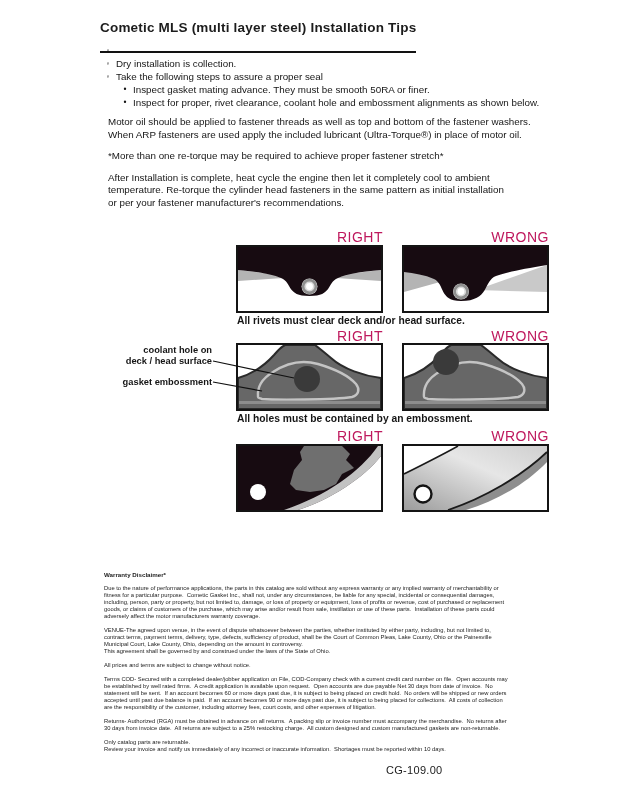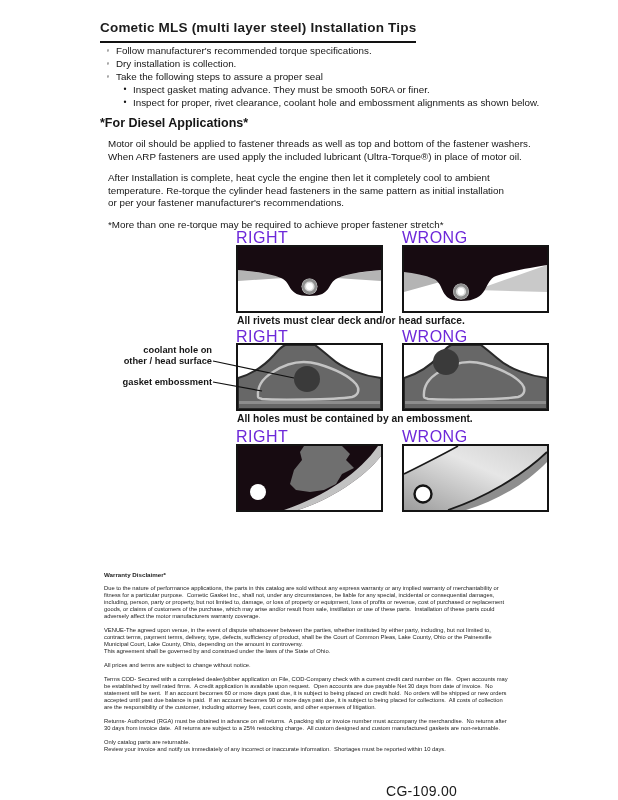--- a/index.html
+++ b/index.html
@@ -3,83 +3,81 @@
 <meta charset="utf-8">
 <style>
   html,body { margin:0; padding:0; background:#ffffff; }
   .page {
     position:relative; width:618px; height:800px; background:#ffffff;
     font-family:"Liberation Sans", sans-serif; color:#1c1c1c; overflow:hidden;
   }
   .title {
     position:absolute; left:100px; top:20px; margin:0;
     font-size:13.5px; font-weight:bold; letter-spacing:.2px;
-    border-bottom:2px solid #121212; padding-bottom:6px; display:inline-block;
+    border-bottom:2px solid #121212; padding-bottom:16px; display:inline-block;
   }
   .tips { position:absolute; left:104px; top:44px; font-size:9.8px; line-height:13px; color:#161616; }
   .tips .row { display:flex; gap:4px; }
   .tips .marker { flex:none; width:8px; text-align:center; font-size:8.5px; line-height:13px; }
   .tips .sub { margin-left:17px; }
 
   .diesel { position:absolute; left:100px; top:116px; color:#161616; }
   .diesel h2 { margin:0 0 8px 0; font-size:12.5px; font-weight:bold; }
   .diesel p { margin:0 0 9px 8px; font-size:9.8px; line-height:12.5px; white-space:pre; }
 
-  .dlabel { position:absolute; width:147px; text-align:left; font-size:16px; letter-spacing:.5px; color:#6d28d9; }
+  .dlabel { position:absolute; width:147px; text-align:right; font-size:14px; letter-spacing:.5px; color:#be185d; }
   .dbox { position:absolute; width:143px; height:64px; border:2px solid #141414; background:#fff; }
   .dbox svg { display:block; }
   .dcap { position:absolute; font-size:10.3px; line-height:11.5px; color:#161616; white-space:pre;font-weight:bold; }
 
   .ann { position:absolute; left:112px; width:100px; text-align:right; font-size:9.3px; line-height:10.5px; color:#161616;font-weight:bold; }
   .ann-lines { position:absolute; left:205px; top:348px; z-index:5; overflow:visible; }
 
   .disc { position:absolute; left:104px; top:571px; color:#222222; }
   .disc h3 { margin:0 0 7px 0; font-size:6.2px; font-weight:bold; }
   .disc p { margin:0 0 7px 0; font-size:5.8px; line-height:7px; white-space:pre; }
 
-  .pagenum { position:absolute; left:386px; top:783px; font-size:14px; letter-spacing:.3px; color:#1a1a1a; }
+  .pagenum { position:absolute; left:386px; top:764px; font-size:11px; letter-spacing:.3px; color:#1a1a1a; }
 </style>
 </head>
 <body>
 
 <div class="page">
 
   <h1 class="title">Cometic MLS (multi layer steel) Installation Tips</h1>
 
   <div class="tips">
     <div class="row">
       <span class="marker">◦</span>
-      <span>Follow manufacturer's recommended torque specifications.</span>
     </div>
     <div class="row">
       <span class="marker">◦</span>
       <span>Dry installation is collection.</span>
     </div>
     <div class="row">
       <span class="marker">◦</span>
       <span>Take the following steps to assure a proper seal</span>
     </div>
     <div class="row sub">
       <span class="marker">•</span>
       <span>Inspect gasket mating advance.  They must be smooth 50RA or finer.</span>
     </div>
     <div class="row sub">
       <span class="marker">•</span>
       <span>Inspect for proper, rivet clearance, coolant hole and embossment alignments as shown below.</span>
     </div>
   </div>
 
   <div class="diesel">
-    <h2>*For Diesel Applications*</h2>
     <p>Motor oil should be applied to fastener threads as well as top and bottom of the fastener washers.
 When ARP fasteners are used apply the included lubricant (Ultra-Torque®) in place of motor oil.</p>
+    <p>*More than one re-torque may be required to achieve proper fastener stretch*</p>
     <p>After Installation is complete, heat cycle the engine then let it completely cool to ambient
 temperature. Re-torque the cylinder head fasteners in the same pattern as initial installation
 or per your fastener manufacturer's recommendations.</p>
-    <p>*More than one re-torque may be required to achieve proper fastener stretch*</p>
   </div>
 
   <div class="dlabel" style="left:236px; top:229px;">RIGHT</div>
   <div class="dlabel" style="left:402px; top:229px;">WRONG</div>
 
   <div class="dbox" style="left:236px; top:245px;">
     <svg viewBox="0 0 143 64" width="143" height="64">
       <rect width="143" height="64" fill="#ffffff"></rect>
       <path d="M0,23 L60,30 L0,34 Z" fill="#b4b4b4"></path>
       <path d="M143,23 L83,30 L143,34 Z" fill="#b4b4b4"></path>
@@ -100,21 +98,21 @@
       <circle cx="57" cy="44.5" r="3.4" fill="#ffffff"></circle>
     </svg>
   </div>
   <div class="dcap" style="left:237px; top:315px;">All rivets must clear deck and/or head surface.</div>
 
   <div class="dlabel" style="left:236px; top:328px;">RIGHT</div>
   <div class="dlabel" style="left:402px; top:328px;">WRONG</div>
 
   <div class="ann" style="top:345px;">
     <div>coolant hole on</div>
-    <div>other / head surface</div>
+    <div>deck / head surface</div>
   </div>
   <div class="ann" style="top:377px;">gasket embossment</div>
 
   <svg class="ann-lines" width="100" height="50">
     <line x1="8" y1="13" x2="89" y2="30" stroke="#111111" stroke-width="1.2"></line>
     <line x1="8" y1="34" x2="57" y2="43" stroke="#111111" stroke-width="1.2"></line>
   </svg>
 
   <div class="dbox" style="left:236px; top:343px;">
     <svg viewBox="0 0 143 64" width="143" height="64">

